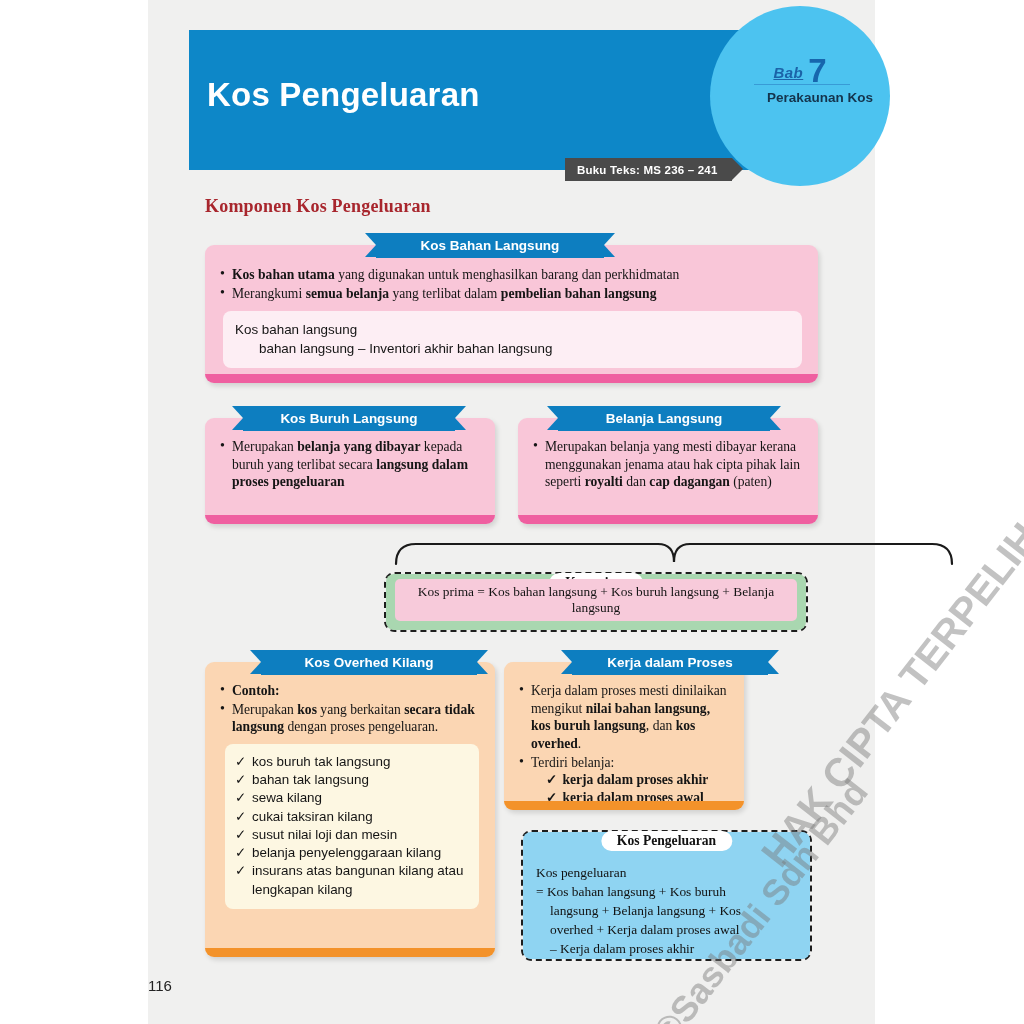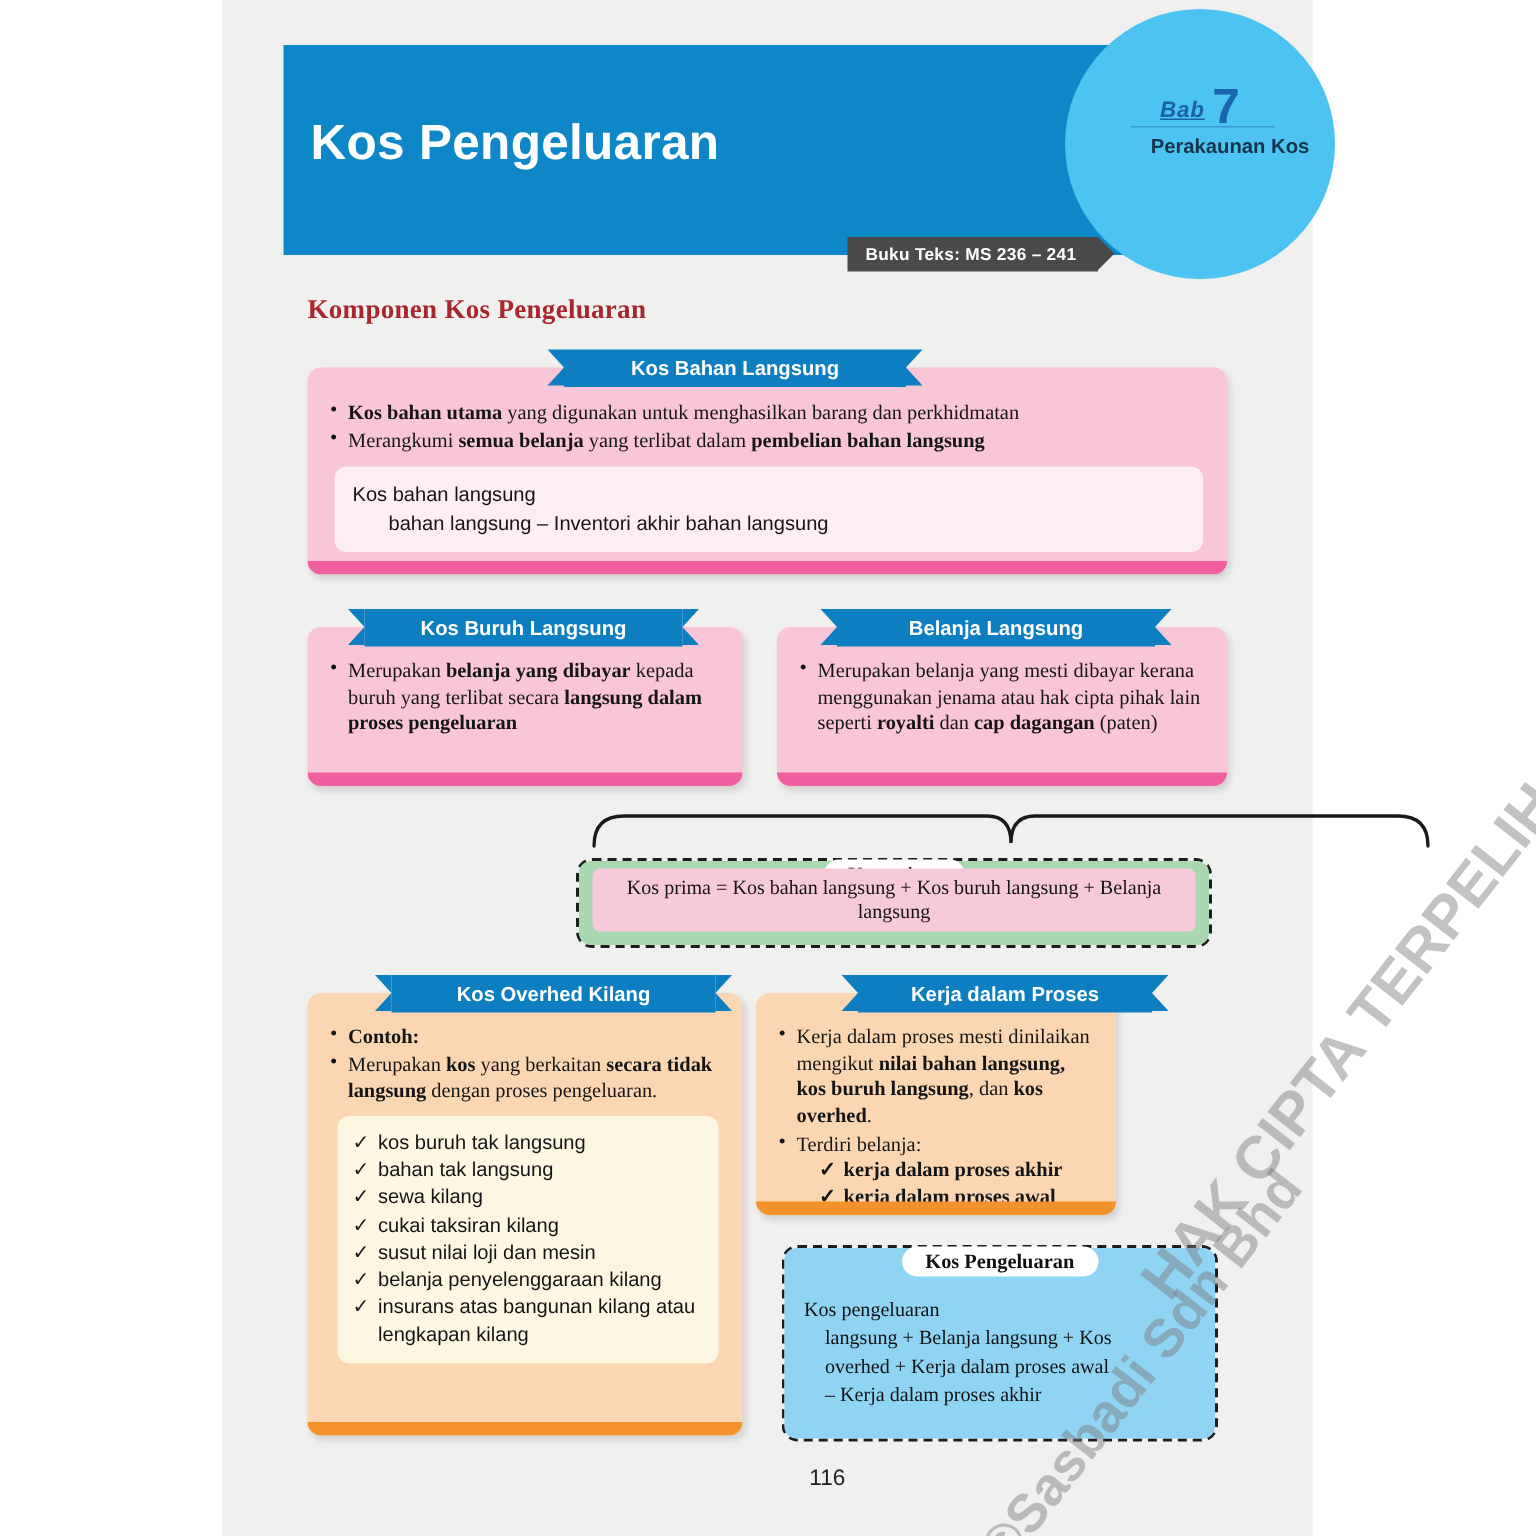--- a/index.html
+++ b/index.html
@@ -140,21 +140,21 @@
   .brace{position:absolute;left:246px;top:534px;width:560px;height:32px;z-index:3;}
   
   .wm{
     position:absolute;pointer-events:none;user-select:none;
     color:rgba(120,120,120,.45);font-weight:bold;
     font-family:"Liberation Sans", sans-serif;white-space:nowrap;
   }
   .wm1{left:640px;top:830px;font-size:40px;transform:rotate(-52deg);transform-origin:left bottom;}
   .wm2{left:530px;top:1010px;font-size:36px;transform:rotate(-52deg);transform-origin:left bottom;}
   .pageno{
-    position:absolute;left:0;top:977px;width:807px;text-align:center;
+    position:absolute;left:0;top:977px;width:807px;text-align:left;
     font-size:15px;color:#222;
   }
 </style>
 </head>
 <body>
 
 <div class="page">
 
   <div class="header-band">
     <div class="header-title">Kos Pengeluaran</div>
@@ -252,20 +252,21 @@
       </ul>
     </div>
     <div class="foot"></div>
   </div>
 
   <div class="dashbox" style="left:373px;top:830px;width:287px;height:127px;">
     <div class="blue-in">
       <div class="pill">Kos Pengeluaran</div>
       <div class="blue-text">
         <div>Kos pengeluaran</div>
+        <div class="hang">= Kos bahan langsung + Kos buruh</div>
         <div class="cont">langsung + Belanja langsung + Kos</div>
         <div class="cont">overhed + Kerja dalam proses awal</div>
         <div class="cont">– Kerja dalam proses akhir</div>
       </div>
     </div>
   </div>
 
   <div class="wm wm1">HAK CIPTA TERPELIHARA</div>
   <div class="wm wm2">©Sasbadi Sdn Bhd</div>
 

